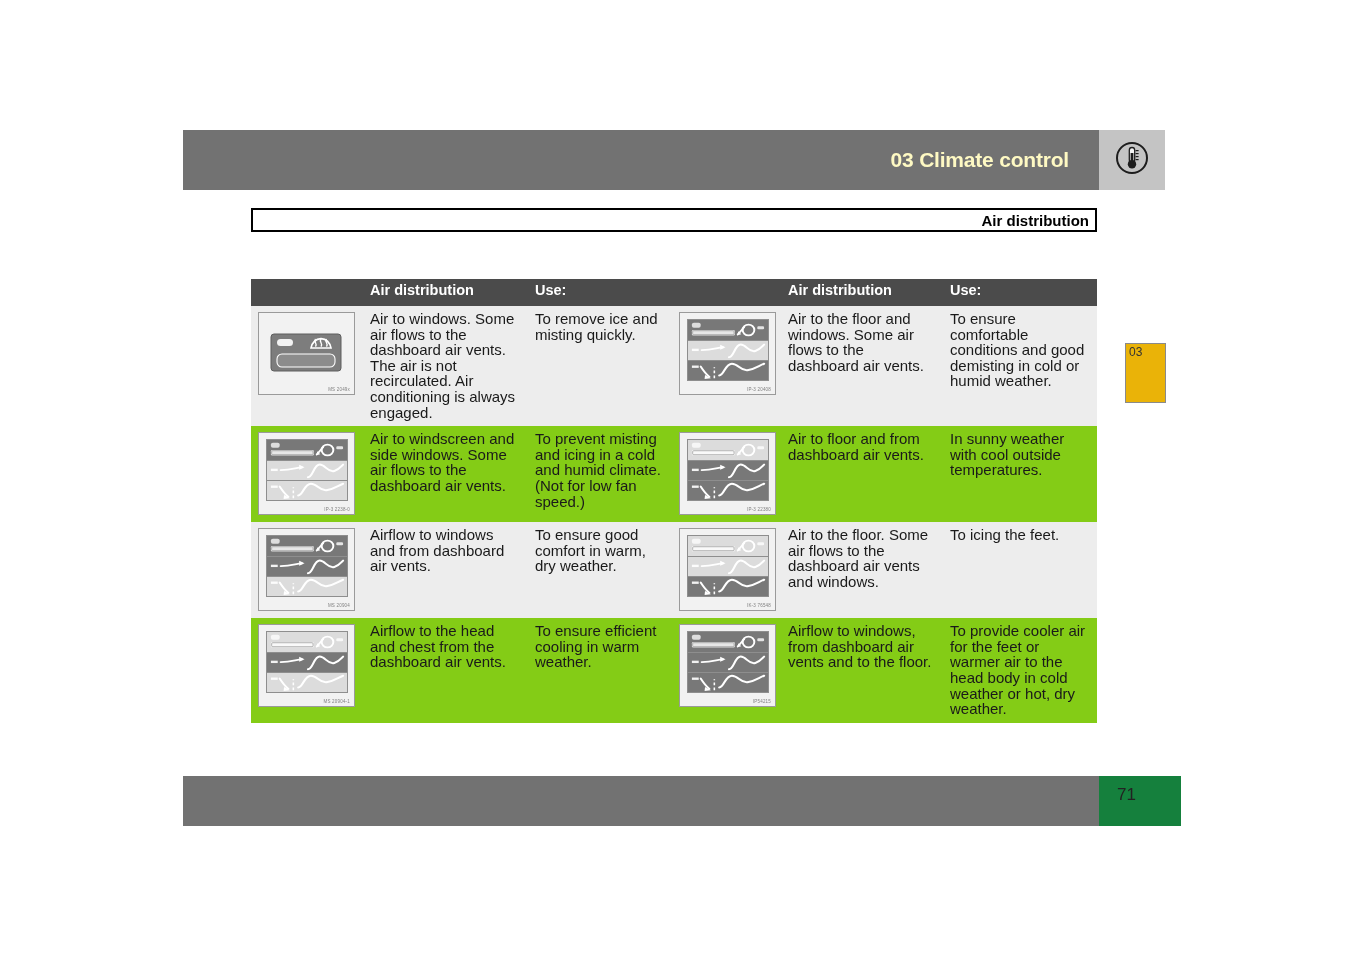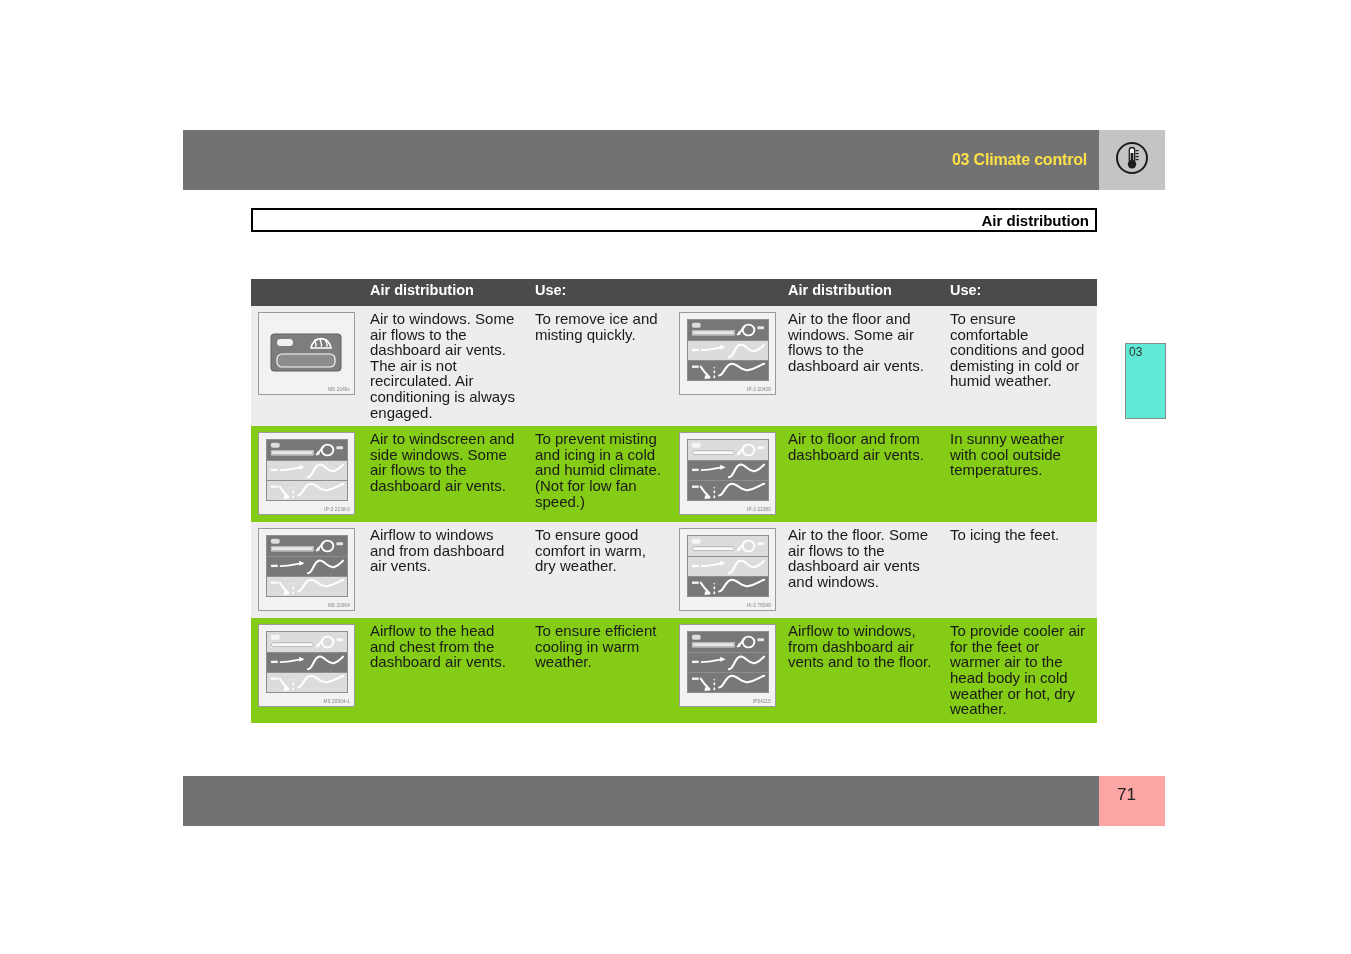--- a/index.html
+++ b/index.html
@@ -19,25 +19,25 @@
   #header-band {
     position: absolute;
     left: 183px;
     top: 130px;
     width: 916px;
     height: 60px;
     background: #727272;
   }
   #header-title {
     position: absolute;
-    right: 12px;
+    right: 30px;
     top: 50%;
     transform: translateY(-50%);
-    color: #fde047;
-    font-size: 16px;
+    color: #fef9c3;
+    font-size: 21px;
     font-weight: bold;
     letter-spacing: -0.2px;
     white-space: nowrap;
   }
   #header-icon-tab {
     position: absolute;
     left: 1099px;
     top: 130px;
     width: 66px;
     height: 60px;
@@ -68,22 +68,22 @@
     color: #000000;
     white-space: nowrap;
   }
 
   
   #chapter-tab {
     position: absolute;
     left: 1125px;
     top: 343px;
     width: 41px;
-    height: 76px;
-    background: #5eead4;
+    height: 60px;
+    background: #eab308;
     border: 1px solid #8a8a8a;
     box-sizing: border-box;
   }
   #chapter-tab-label {
     position: absolute;
     left: 3px;
     top: 1px;
     font-size: 12px;
     color: #333333;
   }
@@ -96,21 +96,22 @@
     width: 916px;
     height: 50px;
     background: #727272;
   }
   #footer-page-tab {
     position: absolute;
     left: 1099px;
     top: 776px;
     width: 66px;
     height: 50px;
-    background: #fca5a5;
+    background: #15803d;
+    padding-left: 16px;
   }
   #footer-page-number {
     position: absolute;
     left: 18px;
     top: 9px;
     font-size: 17px;
     color: #222222;
   }
 
   

